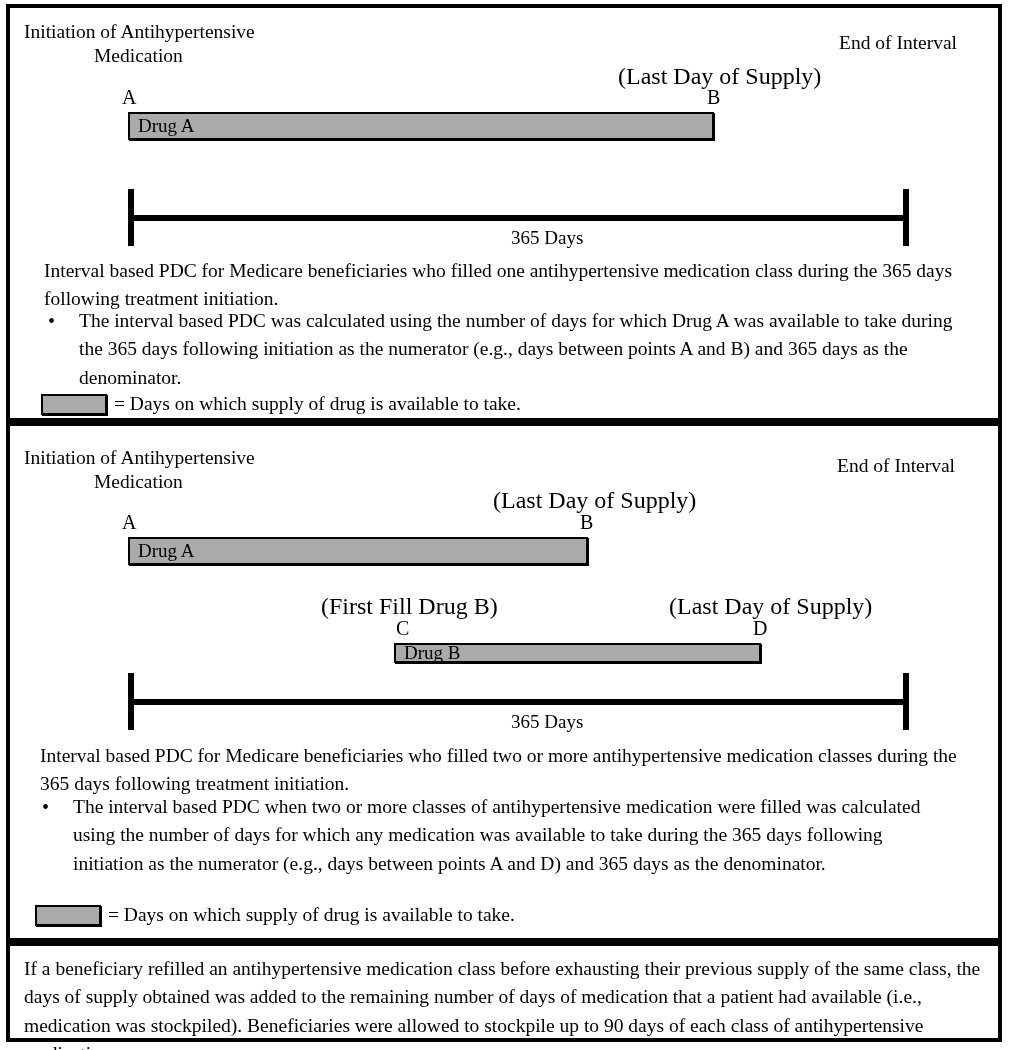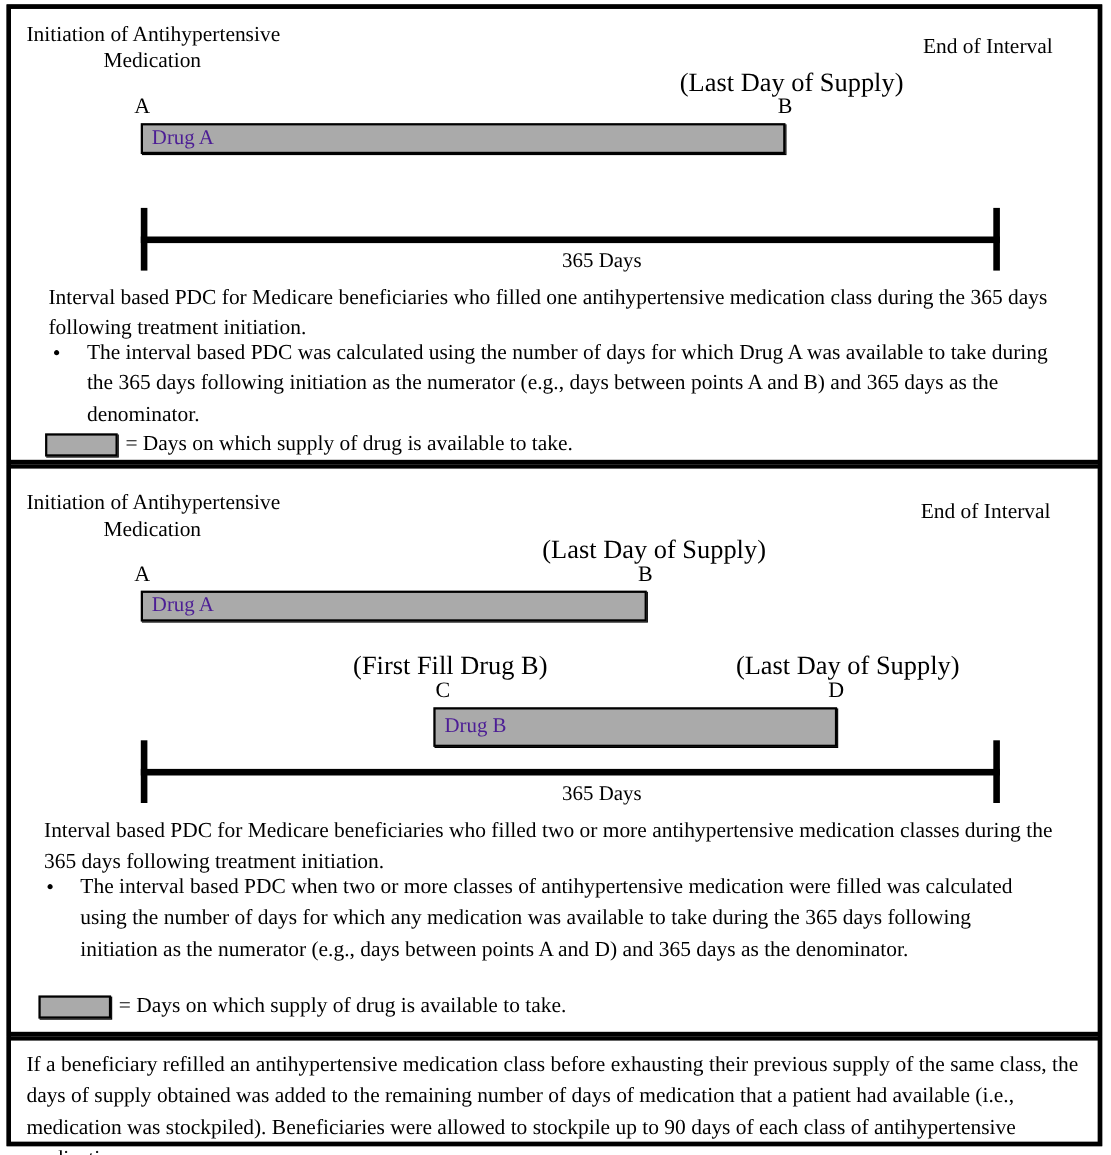--- a/index.html
+++ b/index.html
@@ -85,21 +85,21 @@
     background: #aaaaaa;
     border: 2px solid #000000;
     box-shadow: 1px 1px 0 0 #000000;
   }
   .drug-bar .bar-text {
     position: absolute;
     left: 8px;
     top: 50%;
     transform: translateY(-52%);
     font-size: 19px;
-    color: #4c1d95;
+    color: #000000;
     white-space: pre;
   }
 
   
   .bracket {
     position: absolute;
   }
   .bracket .bar-h {
     position: absolute;
     left: 0;
@@ -238,21 +238,21 @@
     </div>
 
     <div class="abs label-paren" style="left:311px; top:166px;">(First Fill Drug B)</div>
 
     <div class="abs label-paren" style="left:659px; top:166px;">(Last Day of Supply)</div>
 
     <div class="abs point-letter" style="left:386px; top:191px;">C</div>
 
     <div class="abs point-letter" style="left:743px; top:191px;">D</div>
 
-    <div class="drug-bar" style="left:384px; top:217px; width:367px; height:36px;">
+    <div class="drug-bar" style="left:384px; top:217px; width:367px; height:20px;">
       <span class="bar-text">Drug B</span>
     </div>
 
     <div class="bracket" style="left:118px; top:247px; width:781px; height:57px;">
       <div class="cap left"></div>
       <div class="bar-h"></div>
       <div class="cap right"></div>
     </div>
 
     <div class="abs days-label" style="left:469px; top:285px;">365 Days</div>

